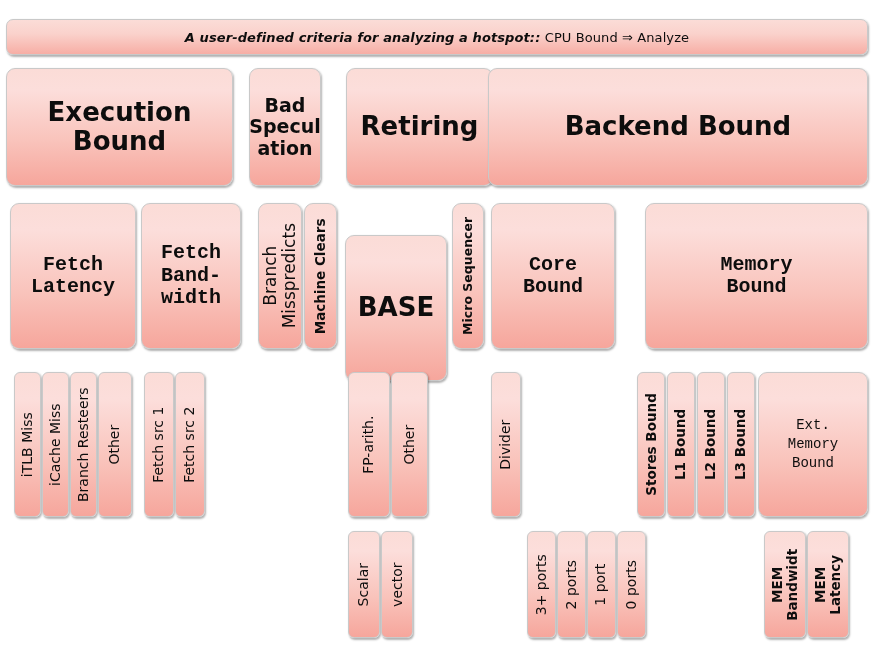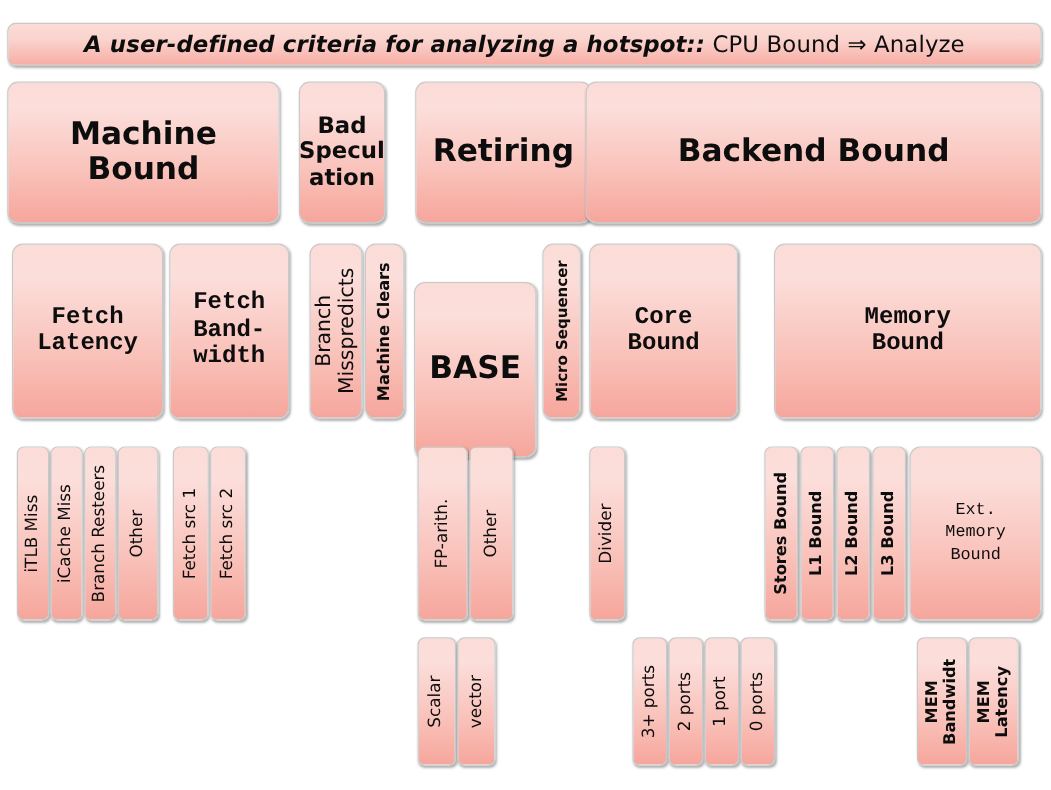--- a/index.html
+++ b/index.html
@@ -40,21 +40,21 @@
   .box.small-r { border-radius: 6px; }
 
   
   #banner {
     left: 6px; top: 19px;
     width: 862px; height: 36px;
     border-radius: 7px;
     background: linear-gradient(to bottom, #fbdcd7 0%, #fad2cc 40%, #f7aea5 100%);
   }
   #banner .banner-text {
-    font-size: 19px;
+    font-size: 13px;
     letter-spacing: 0.1px;
     white-space: nowrap;
   }
   #banner .banner-text i {
     font-style: italic;
     font-weight: bold;
   }
 
   
   .t {
@@ -88,21 +88,21 @@
 </head>
 <body>
 
 <div id="canvas">
 
   <div class="box" id="banner">
     <span class="banner-text"><i>A user-defined criteria for analyzing a hotspot::</i><span> CPU Bound ⇒ Analyze</span></span>
   </div>
 
   <div class="box" style="left:6px; top:68px; width:227px; height:118px;">
-    <span class="t f26">Machine
+    <span class="t f26">Execution
 Bound</span>
   </div>
 
   <div class="box" style="left:249px; top:68px; width:72px; height:118px;">
     <span class="t f19">Bad
 Specul
 ation</span>
   </div>
 
   <div class="box" style="left:346px; top:68px; width:147px; height:118px;">

